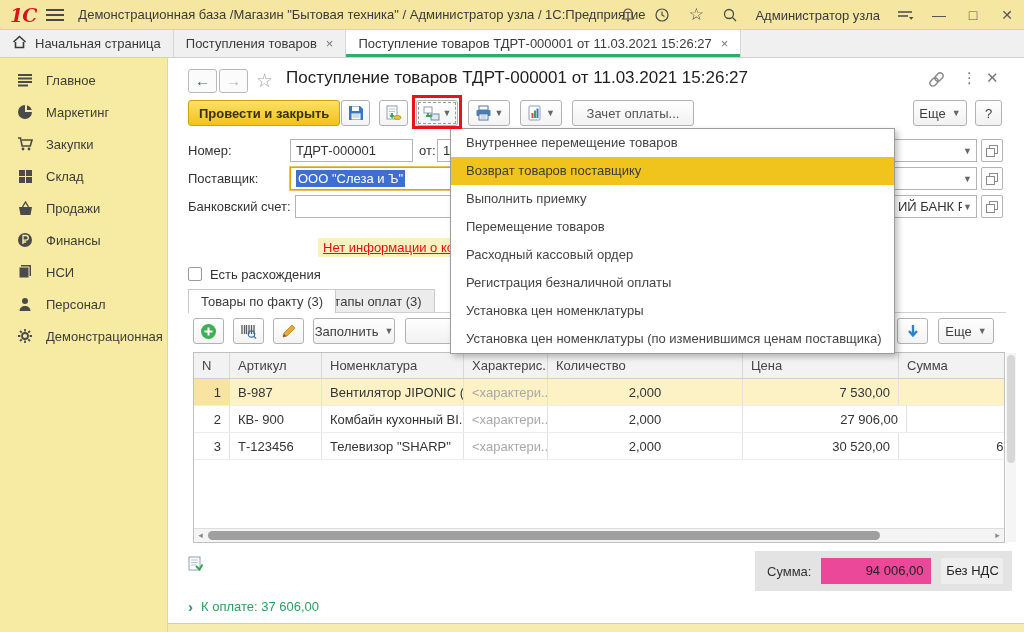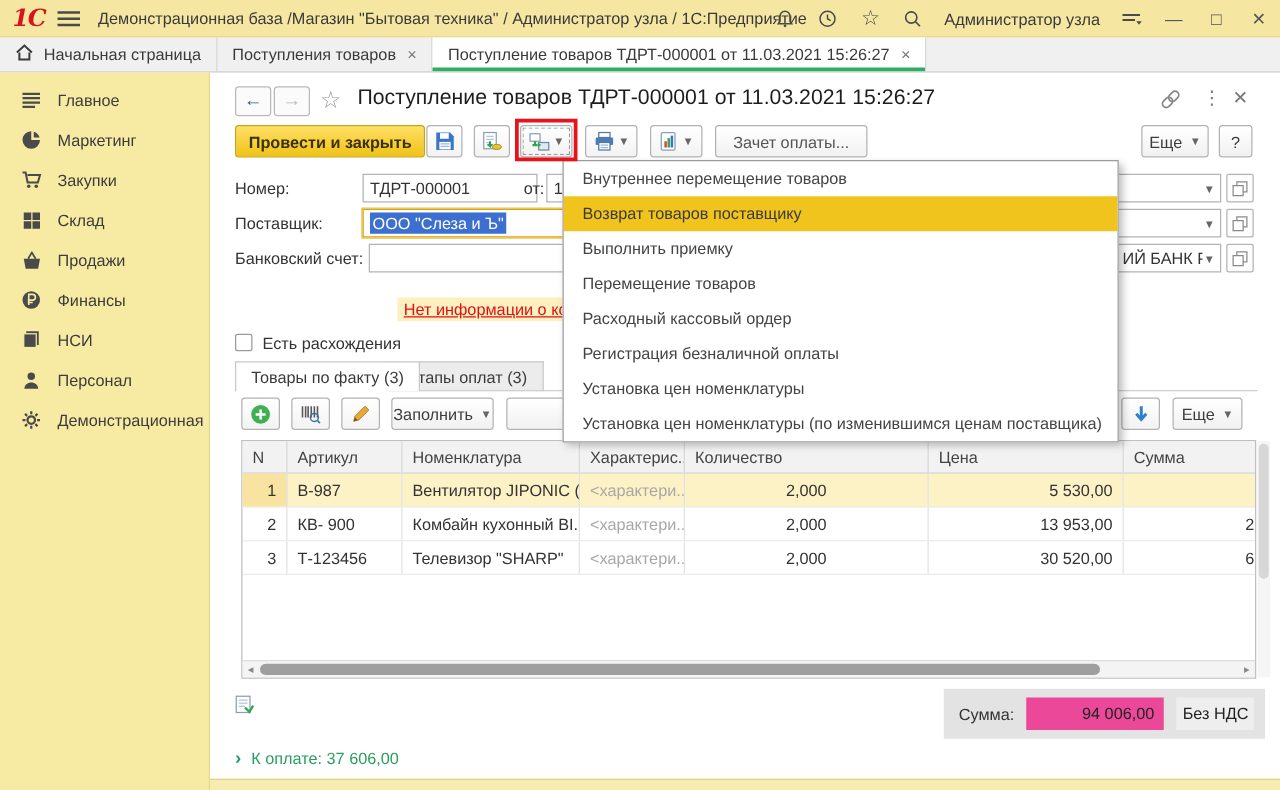--- a/index.html
+++ b/index.html
@@ -310,21 +310,21 @@
     <span class="dd-arrow">▼</span>
   </div>
   <div class="btn" style="left:572px; top:100px; width:122px; color:#555;">Зачет оплаты...</div>
   <div class="btn" style="left:913px; top:100px; width:54px; gap:6px;">
     <span>Еще</span>
       <span class="dd-arrow">▼</span>
   </div>
   <div class="btn" style="left:975px; top:100px; width:27px; padding:0;">?</div>
 
   <div class="flabel" style="left:188px; top:143px;">Номер:</div>
-  <div class="field" style="left:290px; top:139px; width:140px;">
+  <div class="field" style="left:290px; top:139px; width:123px;">
       <span>ТДРТ-000001</span>
     </div>
   <div class="flabel" style="left:419px; top:143px;">от:</div>
   <div class="field" style="left:437px; top:139px; width:150px;">
       <span>11.03.2021 15:26:27</span>
     </div>
   <div class="field" style="left:820px; top:139px; width:157px;">
       <span class="fdd">▼</span>
     </div>
   <div class="openbtn" style="left:981px; top:139px;">
@@ -418,30 +418,29 @@
         <div class="cell c-qty">Количество</div>
         <div class="cell c-price">Цена</div>
         <div class="cell c-sum">Сумма</div>
       </div>
       <div class="trow tr sel">
         <div class="cell c-n">1</div>
         <div class="cell c-art">В-987</div>
         <div class="cell c-nom">Вентилятор JIPONIC (...</div>
         <div class="cell c-char">&lt;характери...</div>
         <div class="cell c-qty">2,000</div>
-        <div class="cell c-price">5 530,00</div>
+        <div class="cell c-price">7 530,00</div>
         <div class="cell c-sum">5 060,00</div>
       </div>
       <div class="trow tr">
         <div class="cell c-n">2</div>
         <div class="cell c-art">КВ- 900</div>
         <div class="cell c-nom">Комбайн кухонный BI...</div>
         <div class="cell c-char">&lt;характери...</div>
         <div class="cell c-qty">2,000</div>
-        <div class="cell c-price">13 953,00</div>
         <div class="cell c-sum">27 906,00</div>
       </div>
       <div class="trow tr">
         <div class="cell c-n">3</div>
         <div class="cell c-art">Т-123456</div>
         <div class="cell c-nom">Телевизор "SHARP"</div>
         <div class="cell c-char">&lt;характери...</div>
         <div class="cell c-qty">2,000</div>
         <div class="cell c-price">30 520,00</div>
         <div class="cell c-sum">61 040,00</div>

